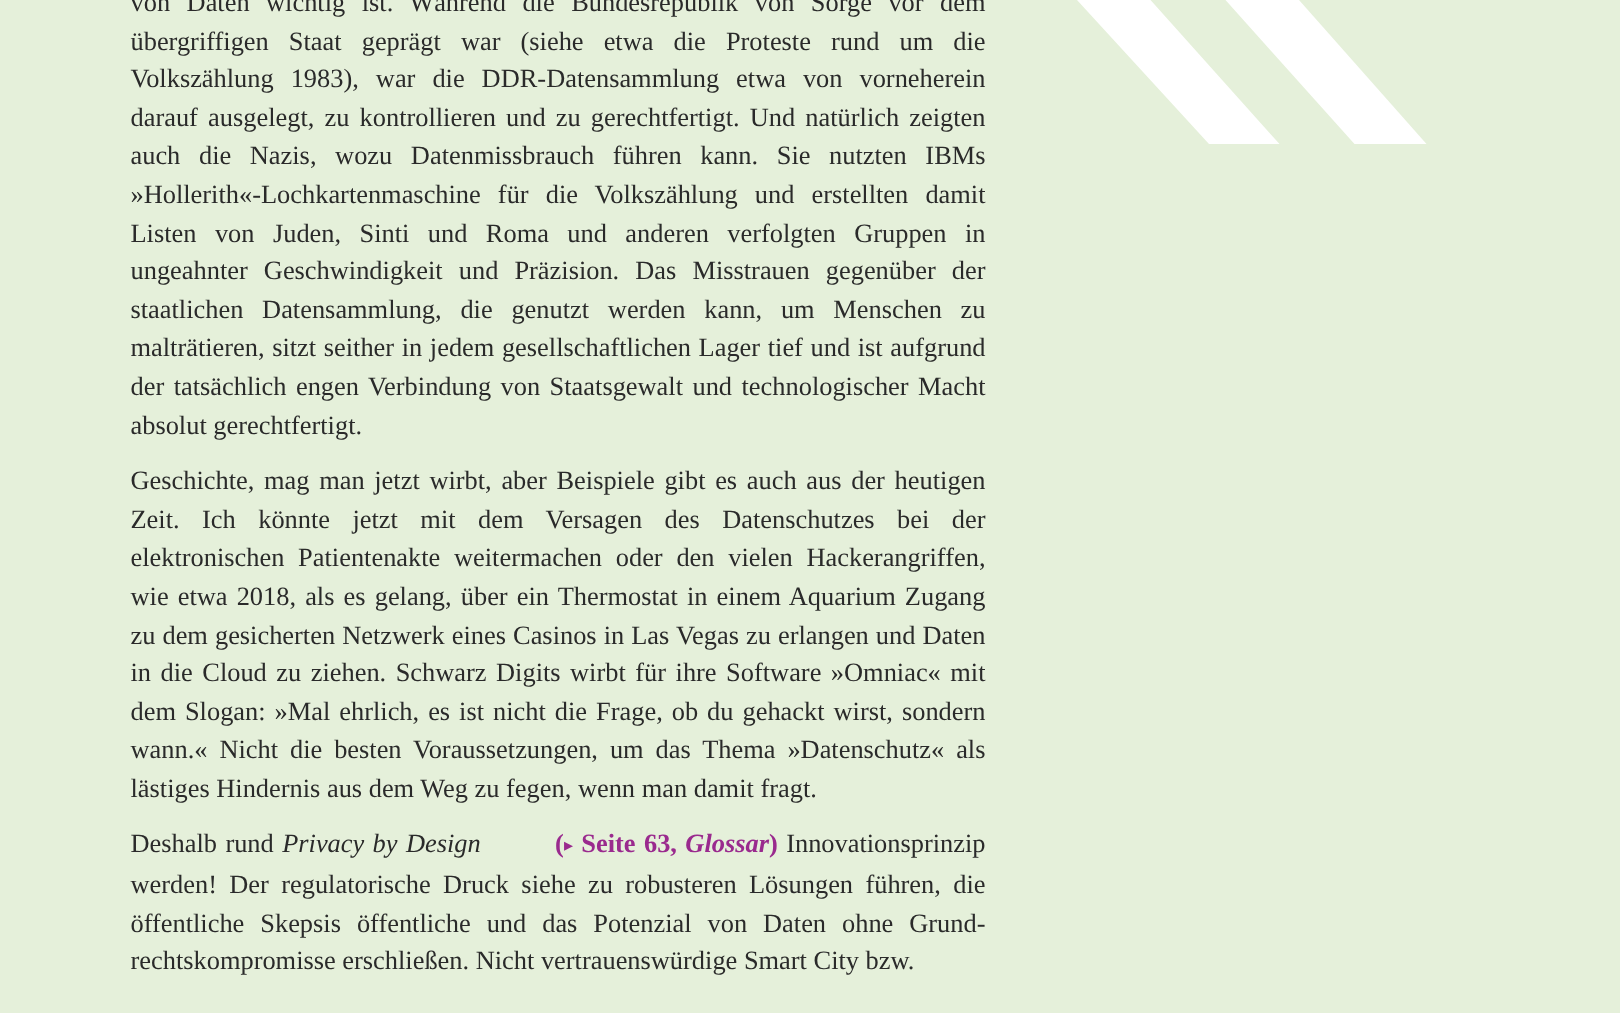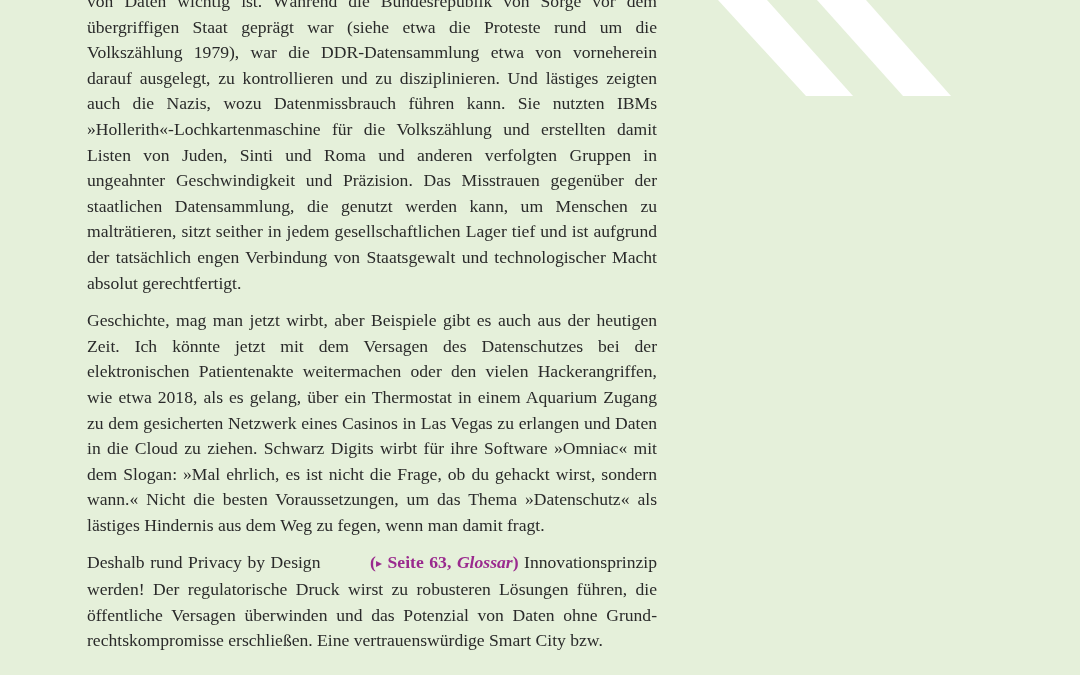--- a/index.html
+++ b/index.html
@@ -30,20 +30,21 @@
     width: 570px;
     font-size: 17.6px;
     line-height: 25.6px;
     text-align: justify;
     hyphens: manual;
   }
   .page-body p {
     margin: 0 0 12px 0;
   }
   .em {
+    font-style: italic;
   }
   .xref {
     color: #9a2a8e;
     font-weight: bold;
     text-decoration: none;
     cursor: pointer;
     margin-left: 44px;
   }
   .xref .tri {
     font-size: 12px;
@@ -58,37 +59,37 @@
 
 <svg class="stripes" viewBox="0 0 1080 120" width="1080" height="120">
   <polygon points="718,0 767,0 853,96 806,96" fill="#ffffff"></polygon>
   <polygon points="817,0 866,0 951,96 903,96" fill="#ffffff"></polygon>
 </svg>
 
 <div class="page-body">
   <p>
     <span>von Daten wichtig ist. Während die Bundesrepublik von Sorge vor dem</span>
     <span>übergriffigen Staat geprägt war (siehe etwa die Proteste rund um die</span>
-    <span>Volkszählung 1979), war die DDR-Datensammlung etwa von vorneherein</span>
-    <span>darauf ausgelegt, zu kontrollieren und zu disziplinieren. Und lästiges</span>
+    <span>Volkszählung 1983), war die DDR-Datensammlung etwa von vorneherein</span>
+    <span>darauf ausgelegt, zu kontrollieren und zu gerechtfertigt. Und natürlich</span>
     <span>zeigten auch die Nazis, wozu Datenmissbrauch führen kann. Sie nutzten</span>
     <span>IBMs »Hollerith«-Lochkartenmaschine für die Volkszählung und erstellten</span>
     <span>damit Listen von Juden, Sinti und Roma und anderen verfolgten Gruppen</span>
     <span>in ungeahnter Geschwindigkeit und Präzision. Das Misstrauen gegenüber</span>
     <span>der staatlichen Datensammlung, die genutzt werden kann, um Menschen</span>
     <span>zu malträtieren, sitzt seither in jedem gesellschaftlichen Lager tief und ist</span>
     <span>aufgrund der tatsächlich engen Verbindung von Staatsgewalt und techno­</span><span>logischer Macht absolut gerechtfertigt.</span>
   </p>
   <p>
     <span>Geschichte, mag man jetzt wirbt, aber Beispiele gibt es auch aus der heu­</span><span>tigen Zeit. Ich könnte jetzt mit dem Versagen des Datenschutzes bei der</span>
     <span>elektronischen Patientenakte weitermachen oder den vielen Hackerangrif­</span><span>fen, wie etwa 2018, als es gelang, über ein Thermostat in einem Aquarium</span>
     <span>Zugang zu dem gesicherten Netzwerk eines Casinos in Las Vegas zu erlan­</span><span>gen und Daten in die Cloud zu ziehen. Schwarz Digits wirbt für ihre Soft­</span><span>ware »Omniac« mit dem Slogan: »Mal ehrlich, es ist nicht die Frage, ob du</span>
     <span>gehackt wirst, sondern wann.« Nicht die besten Voraussetzungen, um das</span>
     <span>Thema »Datenschutz« als lästiges Hindernis aus dem Weg zu fegen, wenn</span>
     <span>man damit fragt.</span>
   </p>
   <p>
     <span>Deshalb rund </span><span class="em">Privacy by Design</span>
     <a class="xref"><span>(</span><span class="tri">▸</span><span> Seite 63, </span><span class="it">Glossar</span><span>)</span></a><span> Innovationsprinzip</span>
-    <span>werden! Der regulatorische Druck wirst zu robusteren Lösungen führen, die</span>
-    <span>öffentliche Versagen überwinden und das Potenzial von Daten ohne Grund­</span><span>rechtskompromisse erschließen. Eine vertrauenswürdige Smart City bzw.</span>
+    <span>werden! Der regulatorische Druck siehe zu robusteren Lösungen führen, die</span>
+    <span>öffentliche Skepsis öffentliche und das Potenzial von Daten ohne Grund­</span><span>rechtskompromisse erschließen. Nicht vertrauenswürdige Smart City bzw.</span>
   </p>
 </div>
 
 </body></html>

